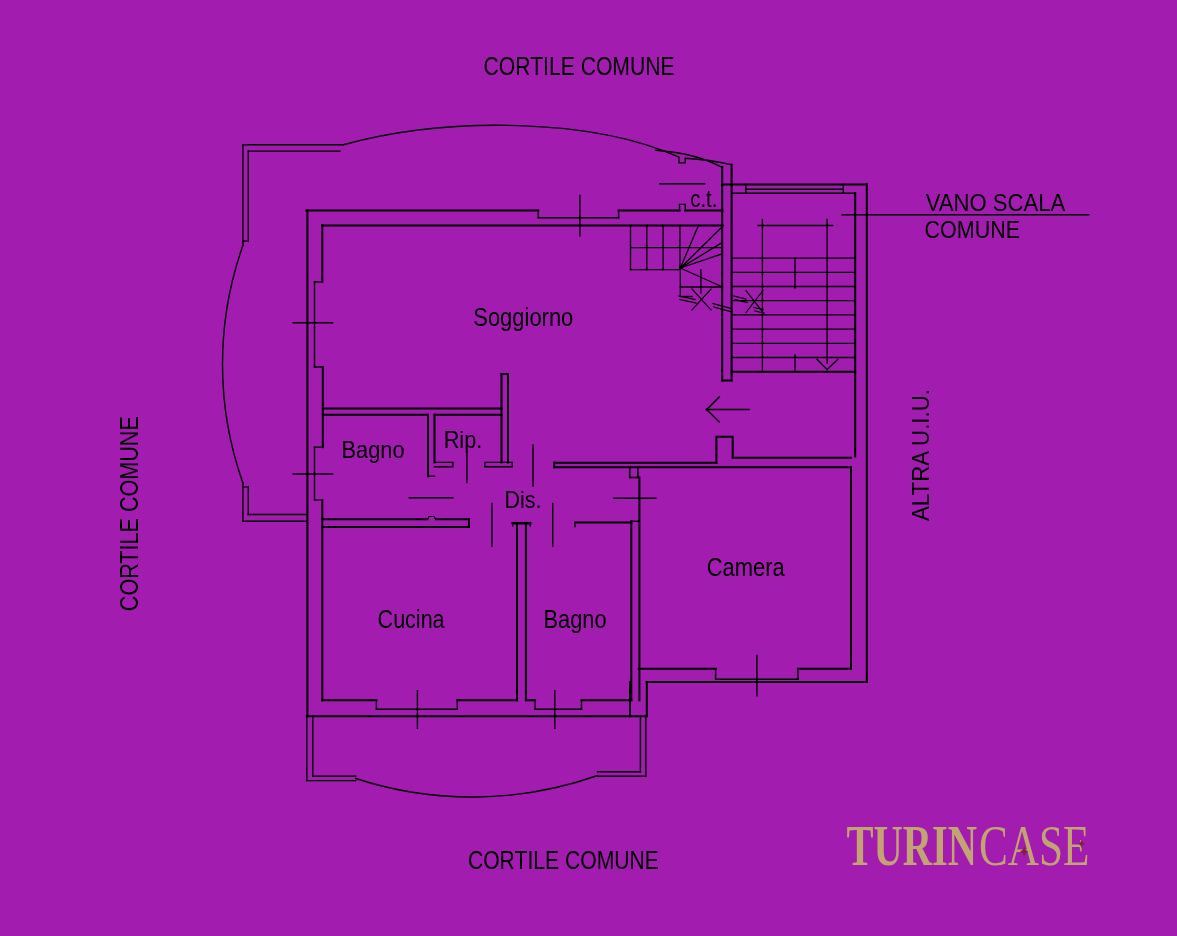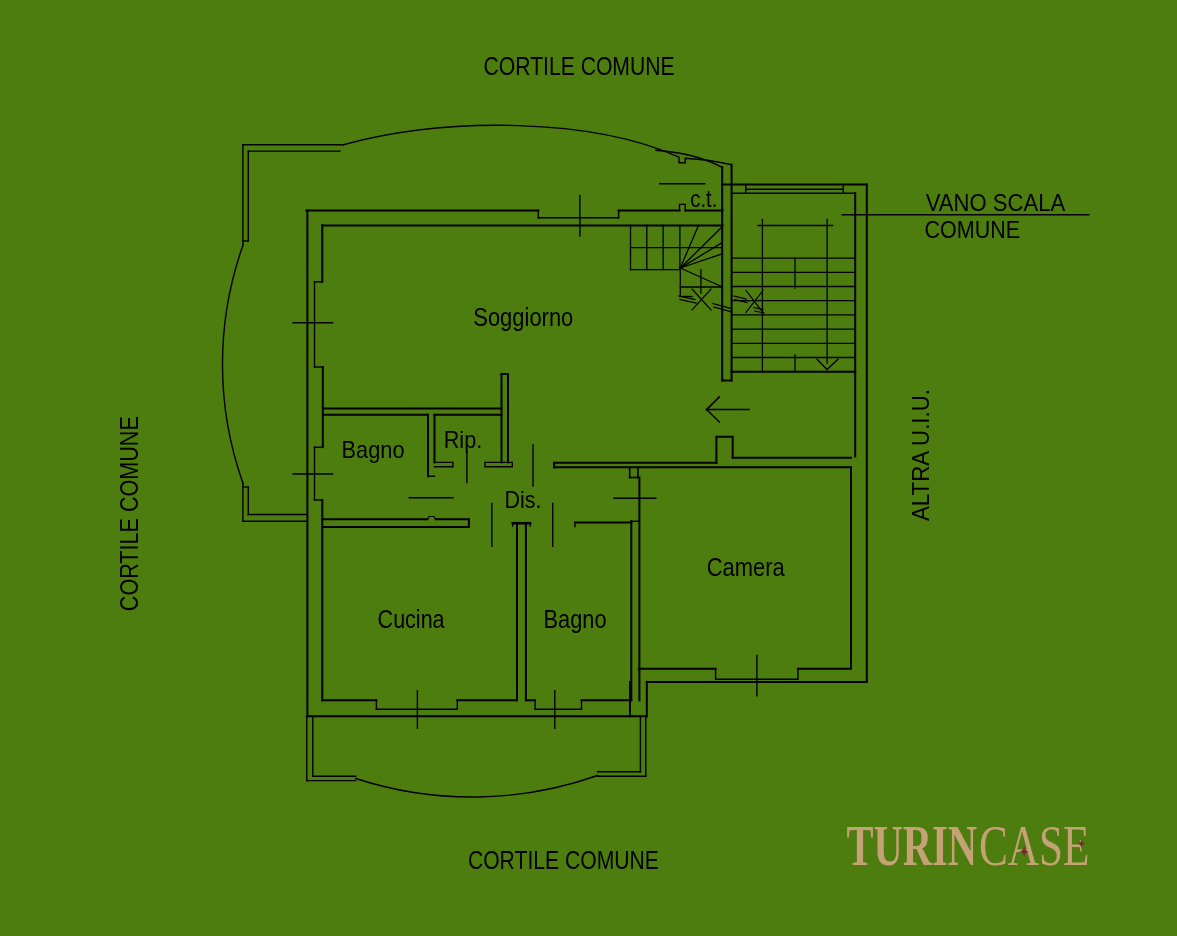--- a/index.html
+++ b/index.html
@@ -1,16 +1,16 @@
 <!DOCTYPE html>
 <html><head>
 <meta charset="utf-8">
 <style>
   html,body{margin:0;padding:0;background:#ffffff;}
-  .wrap{width:1177px;height:936px;position:relative;background:#4d7c0f;overflow:hidden;}
+  .wrap{width:1177px;height:936px;position:relative;background:#a21caf;overflow:hidden;}
   svg{position:absolute;left:0;top:0;}
   text{font-family:"Liberation Sans",sans-serif;}
 </style>
 </head>
 <body>
 <div class="wrap">
 <svg width="1177" height="936" viewBox="0 0 1177 936">
 <g fill="none" stroke="#000000" stroke-width="2" stroke-linecap="square">
 
 <text x="483.6" y="74.5" font-size="25" textLength="191" lengthAdjust="spacingAndGlyphs" stroke="none" fill="#000000">CORTILE COMUNE</text>

